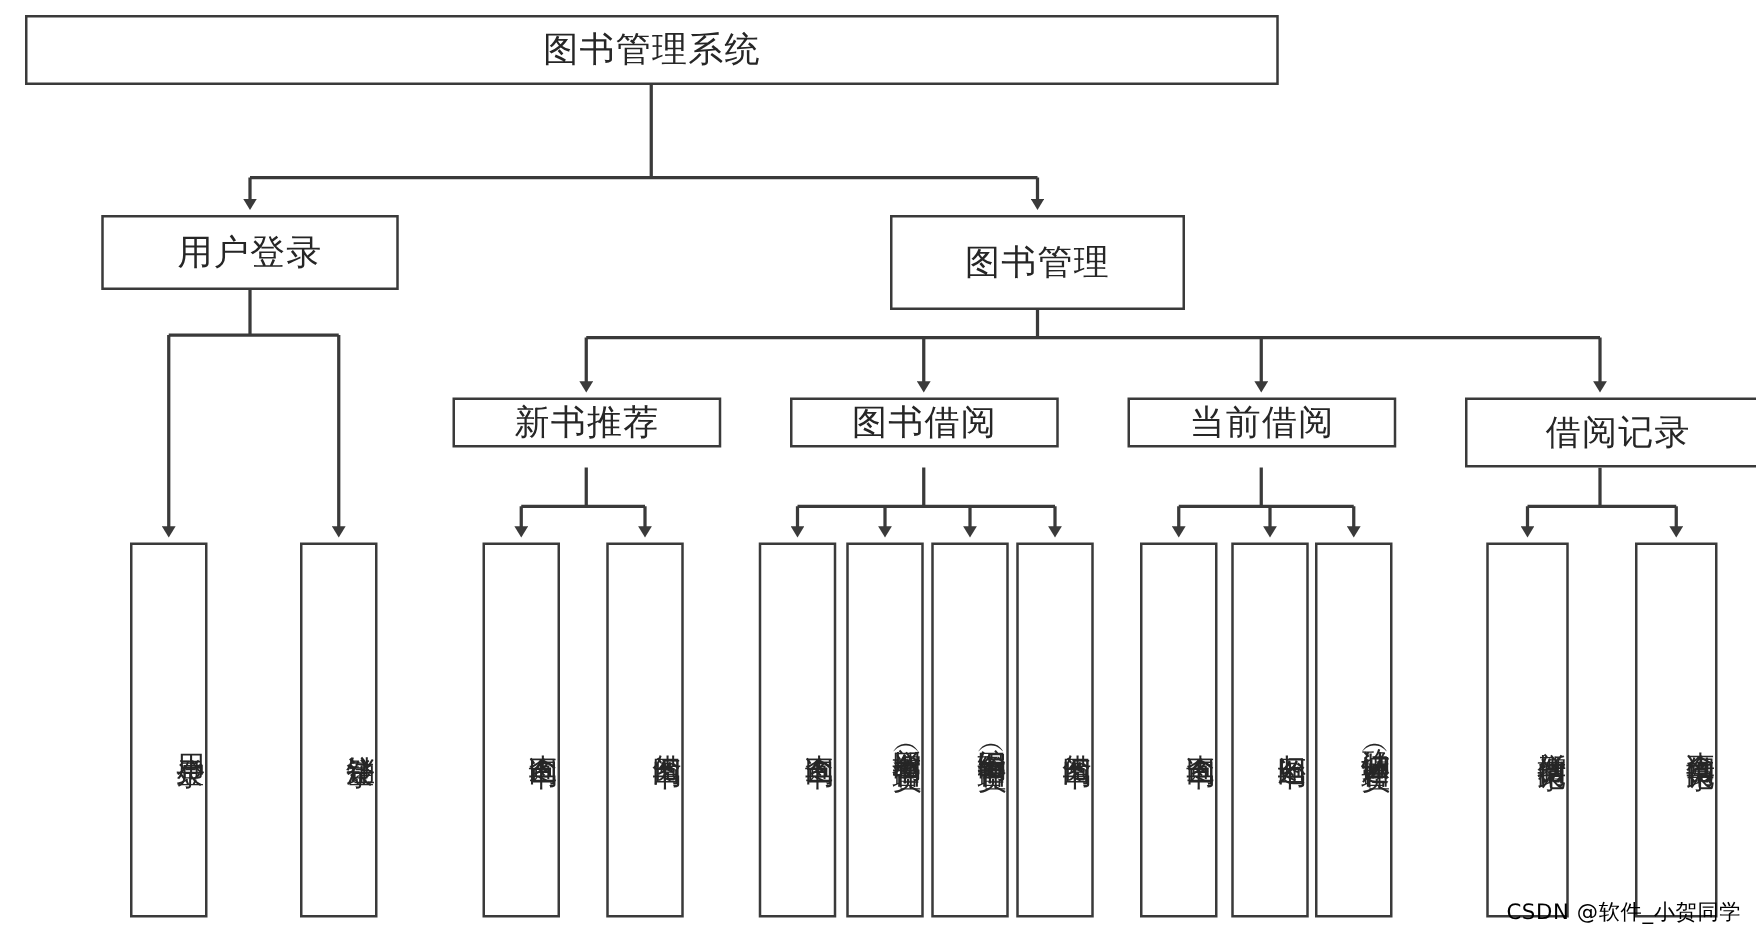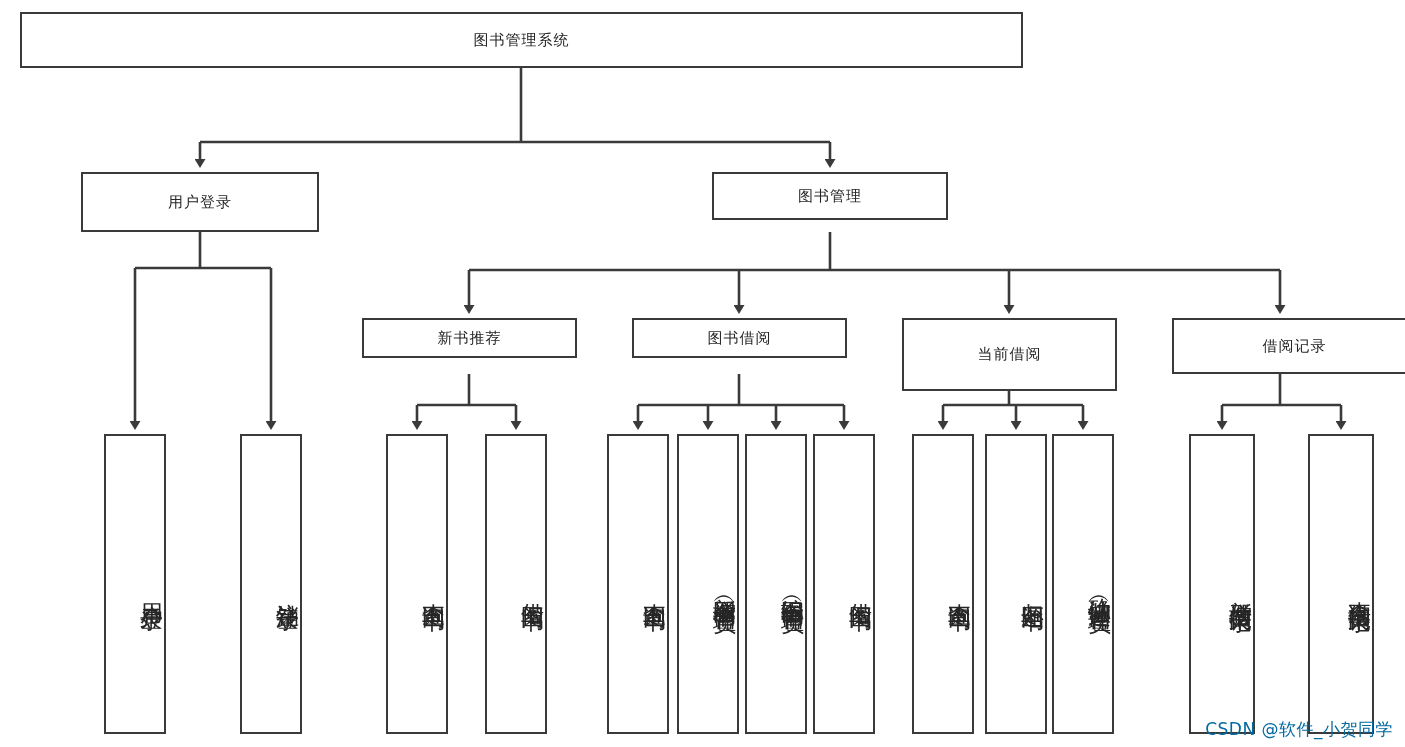--- a/index.html
+++ b/index.html
@@ -32,21 +32,21 @@
     background: #ffffff;
     border: 2.5px solid #3a3a3a;
     display: flex;
     align-items: center;
     justify-content: center;
     color: #262626;
     line-height: 1.12;
     text-align: center;
   }
   .node.h {
-    font-size: 15px;
+    font-size: 28px;
     letter-spacing: 1px;
   }
   .node.v {
     writing-mode: vertical-rl;
     text-orientation: upright;
     font-size: 23px;
     align-items: flex-start;
     justify-content: center;
     padding-top: 10px;
     letter-spacing: 2px;
@@ -54,21 +54,21 @@
   .node.v .lbl {
     writing-mode: vertical-rl;
     text-orientation: upright;
     white-space: nowrap;
   }
   .watermark {
     position: absolute;
     right: 12px;
     bottom: 6px;
     font-size: 17px;
-    color: #0369a1;
+    color: #000000;
     white-space: nowrap;
     letter-spacing: 0.5px;
   }
 </style>
 </head>
 <body>
 
 <div id="diagram">
 
   <svg id="connectors" viewBox="0 0 1405 747" xmlns="http://www.w3.org/2000/svg">
@@ -122,31 +122,31 @@
     </g>
   </svg>
 
   <div class="node h" style="left:20px; top:12px; width:1003px; height:56px;">
     <span class="lbl">图书管理系统</span>
   </div>
 
   <div class="node h" style="left:81px; top:172px; width:238px; height:60px;">
     <span class="lbl">用户登录</span>
   </div>
-  <div class="node h" style="left:712px; top:172px; width:236px; height:48px;text-align:center;">
+  <div class="node h" style="left:712px; top:172px; width:236px; height:76px;text-align:center;">
     <span class="lbl">图书管理</span>
   </div>
 
   <div class="node h" style="left:362px; top:318px; width:215px; height:40px;">
     <span class="lbl">新书推荐</span>
   </div>
   <div class="node h" style="left:632px; top:318px; width:215px; height:40px;">
     <span class="lbl">图书借阅</span>
   </div>
-  <div class="node h" style="left:902px; top:318px; width:215px; height:73px;text-align:center;">
+  <div class="node h" style="left:902px; top:318px; width:215px; height:40px;text-align:center;">
     <span class="lbl">当前借阅</span>
   </div>
   <div class="node h" style="left:1172px; top:318px; width:245px; height:56px;">
     <span class="lbl">借阅记录</span>
   </div>
 
   <div class="node v" style="left:104px; top:434px; width:62px; height:300px;">
     <span class="lbl">用户登录</span>
   </div>
   <div class="node v" style="left:240px; top:434px; width:62px; height:300px;">

